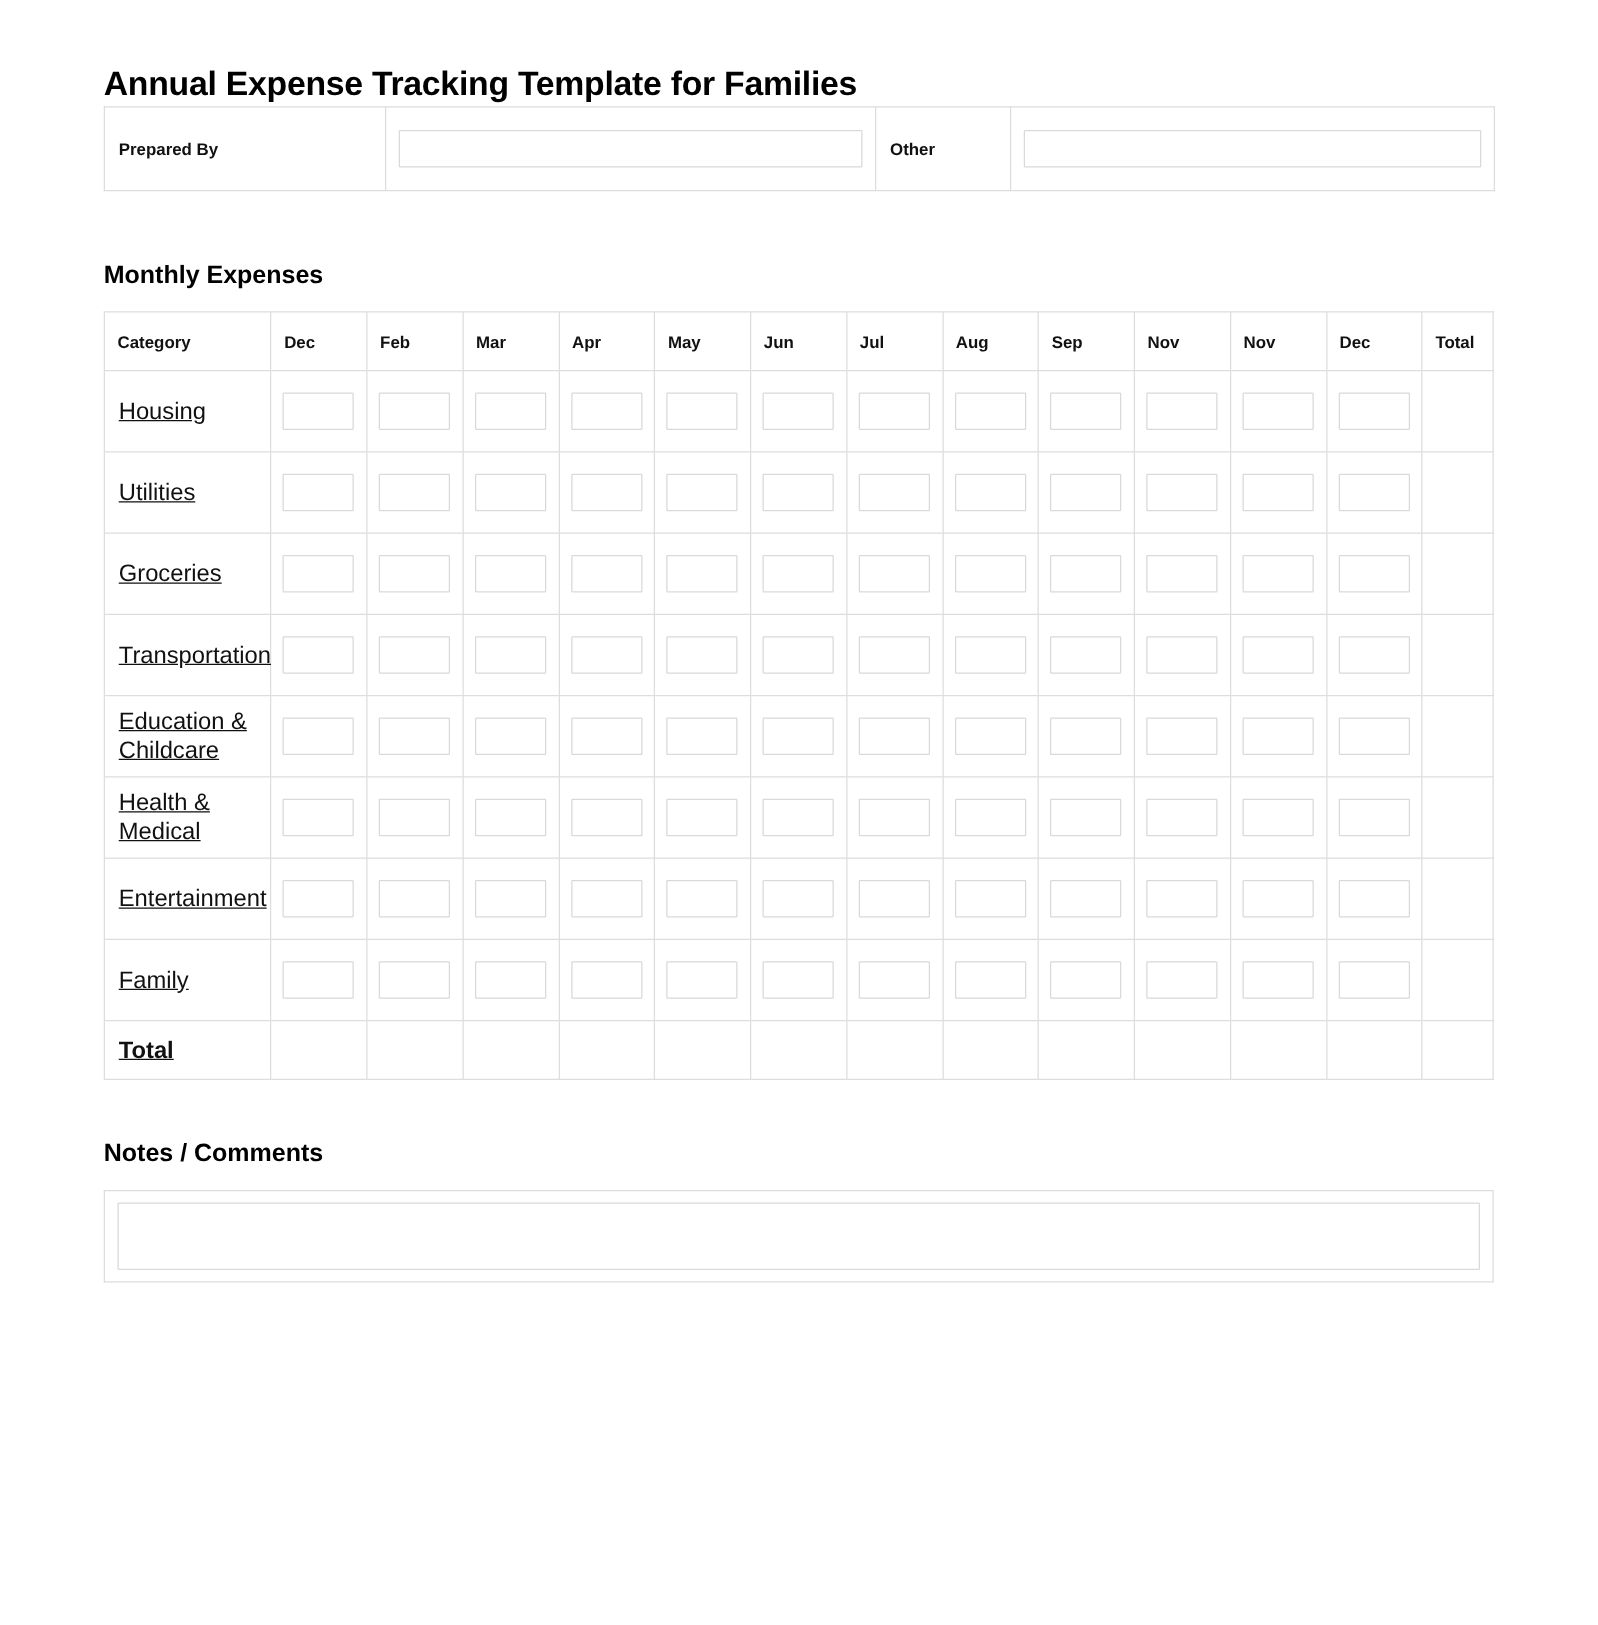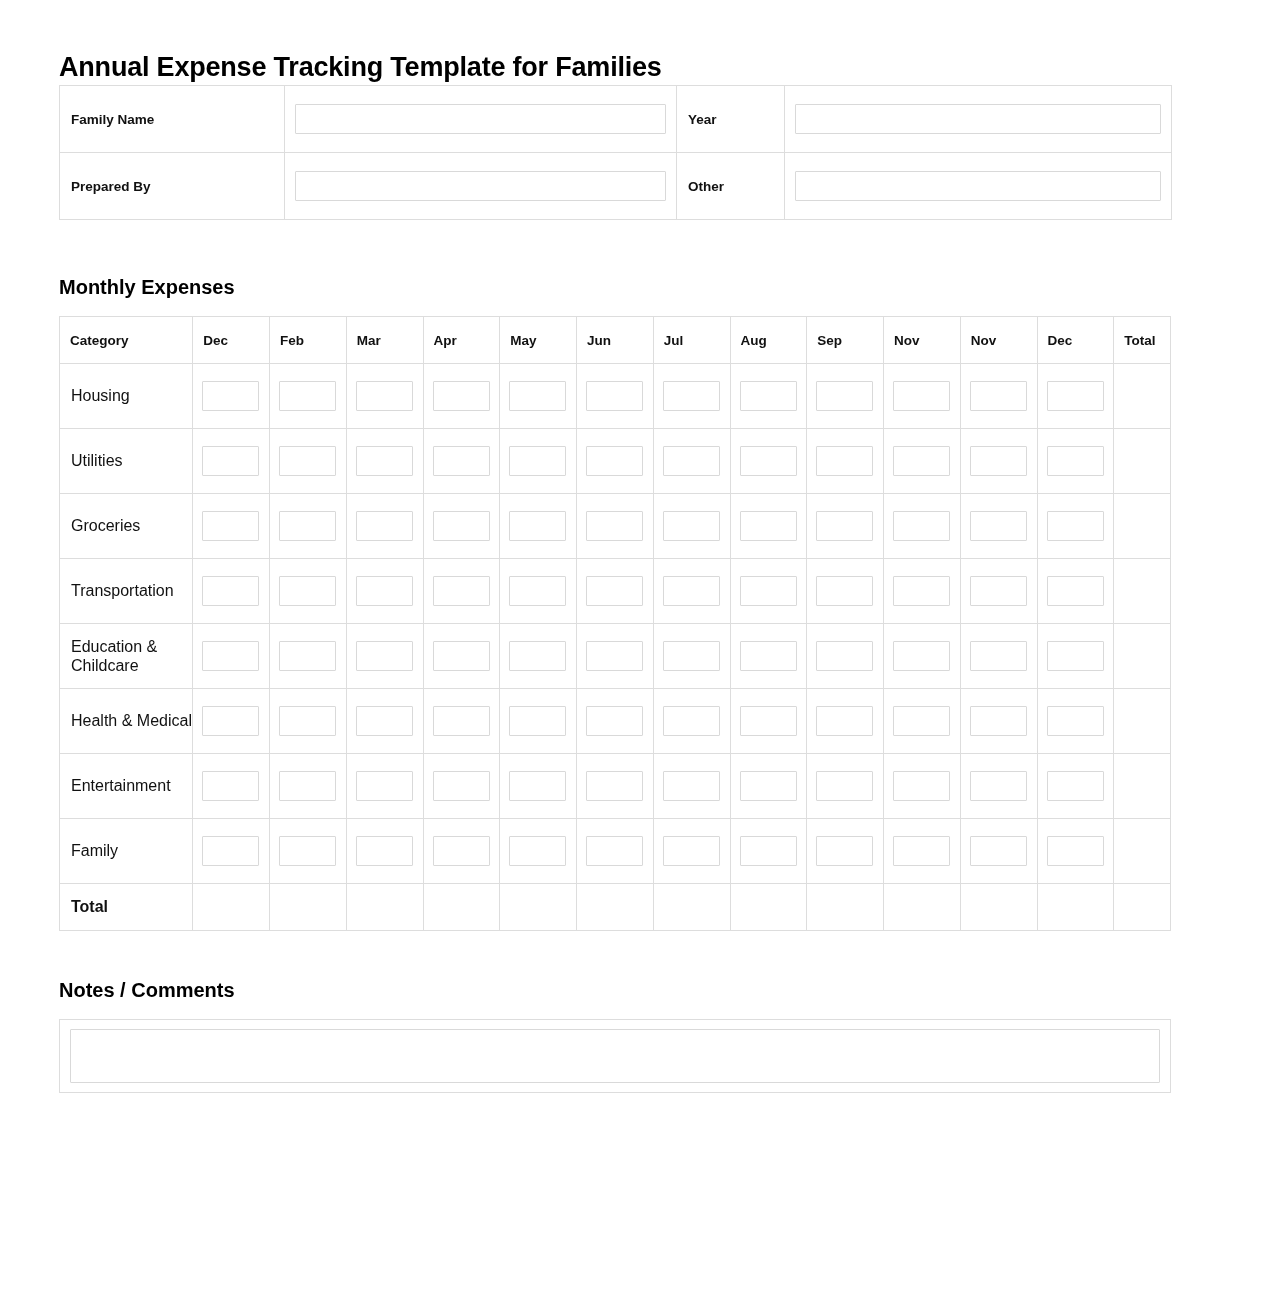--- a/index.html
+++ b/index.html
@@ -8,21 +8,21 @@
     background: #ffffff;
   }
   body {
     width: 1278px;
     min-height: 1300px;
     font-family: "Liberation Sans", sans-serif;
     color: #000000;
     -webkit-font-smoothing: antialiased;
   }
   .page {
-    padding: 50px 83px 0 59px;
+    padding: 50px 83px 0 83px;
     box-sizing: border-box;
     width: 1162px;
   }
   h1.doc-title {
     font-size: 27px;
     font-weight: bold;
     margin: 0 0 0 0;
     padding: 0;
     line-height: 1.3;
     letter-spacing: -0.2px;
@@ -93,21 +93,22 @@
     padding: 4px 0 4px 10px;
     white-space: nowrap;
   }
   .expense-table td {
     height: 54px;
     padding: 5px 0 5px 9px;
   }
   .expense-table td.cat {
     padding-left: 11px;
     line-height: 1.22;
-    font-size: 16px;
+    font-size: 19px;
+    text-decoration: underline;
   }
   .expense-table td.total-label {
     font-weight: bold;
     height: 36px;
   }
   .expense-table tr.total-row td {
     height: 36px;
   }
   .col-cat   { width: 132px; }
   .col-month { width: 76px; }
@@ -158,30 +159,20 @@
 
 
   <table class="info-table">
     <colgroup>
       <col class="c1">
         <col class="c2">
         <col class="c3">
         <col class="c4">
     </colgroup>
     <tbody>
-      <tr>
-        <td class="label">Family Name</td>
-        <td>
-          <input class="text-input" type="text" placeholder="" style="">
-        </td>
-        <td class="label">Year</td>
-        <td>
-          <input class="text-input" type="text" placeholder="" style="">
-        </td>
-      </tr>
       <tr>
         <td class="label">Prepared By</td>
         <td>
           <input class="text-input" type="text" placeholder="" style="">
         </td>
         <td class="label">Other</td>
         <td>
           <input class="text-input" type="text" placeholder="" style="">
         </td>
       </tr>

